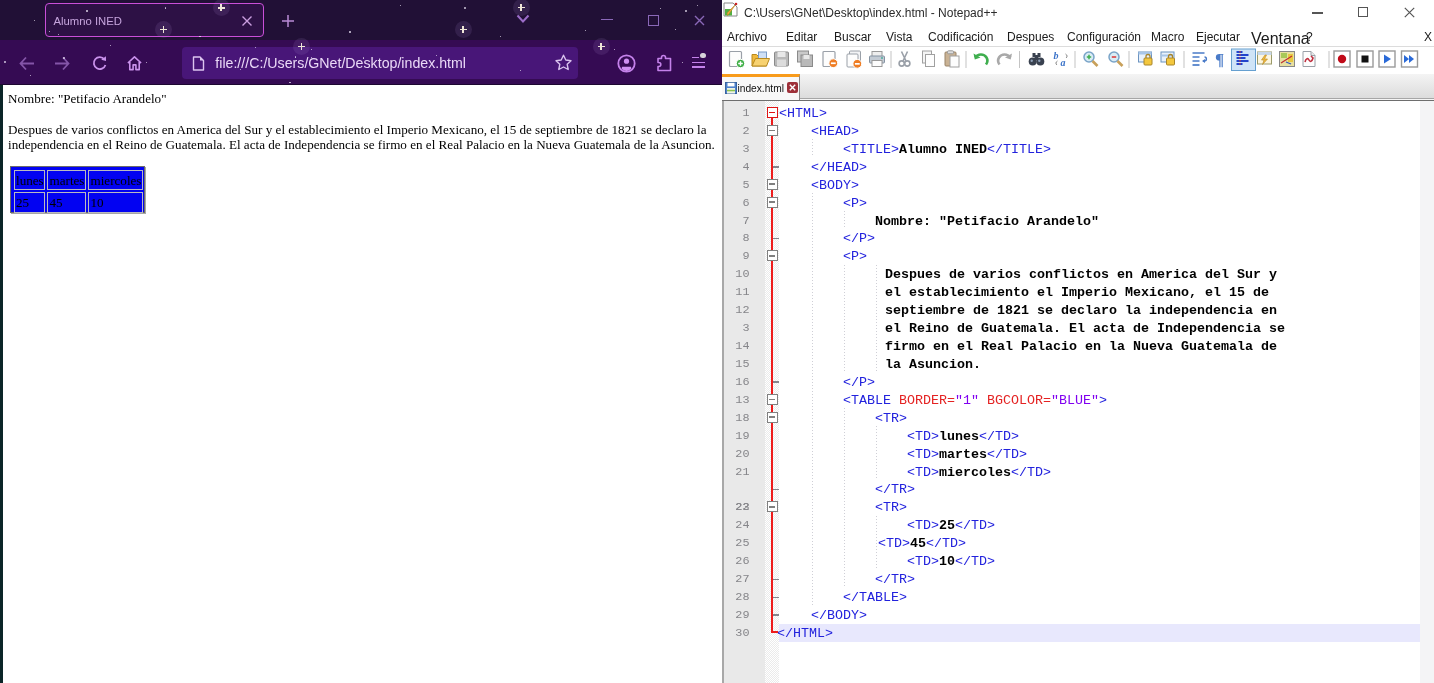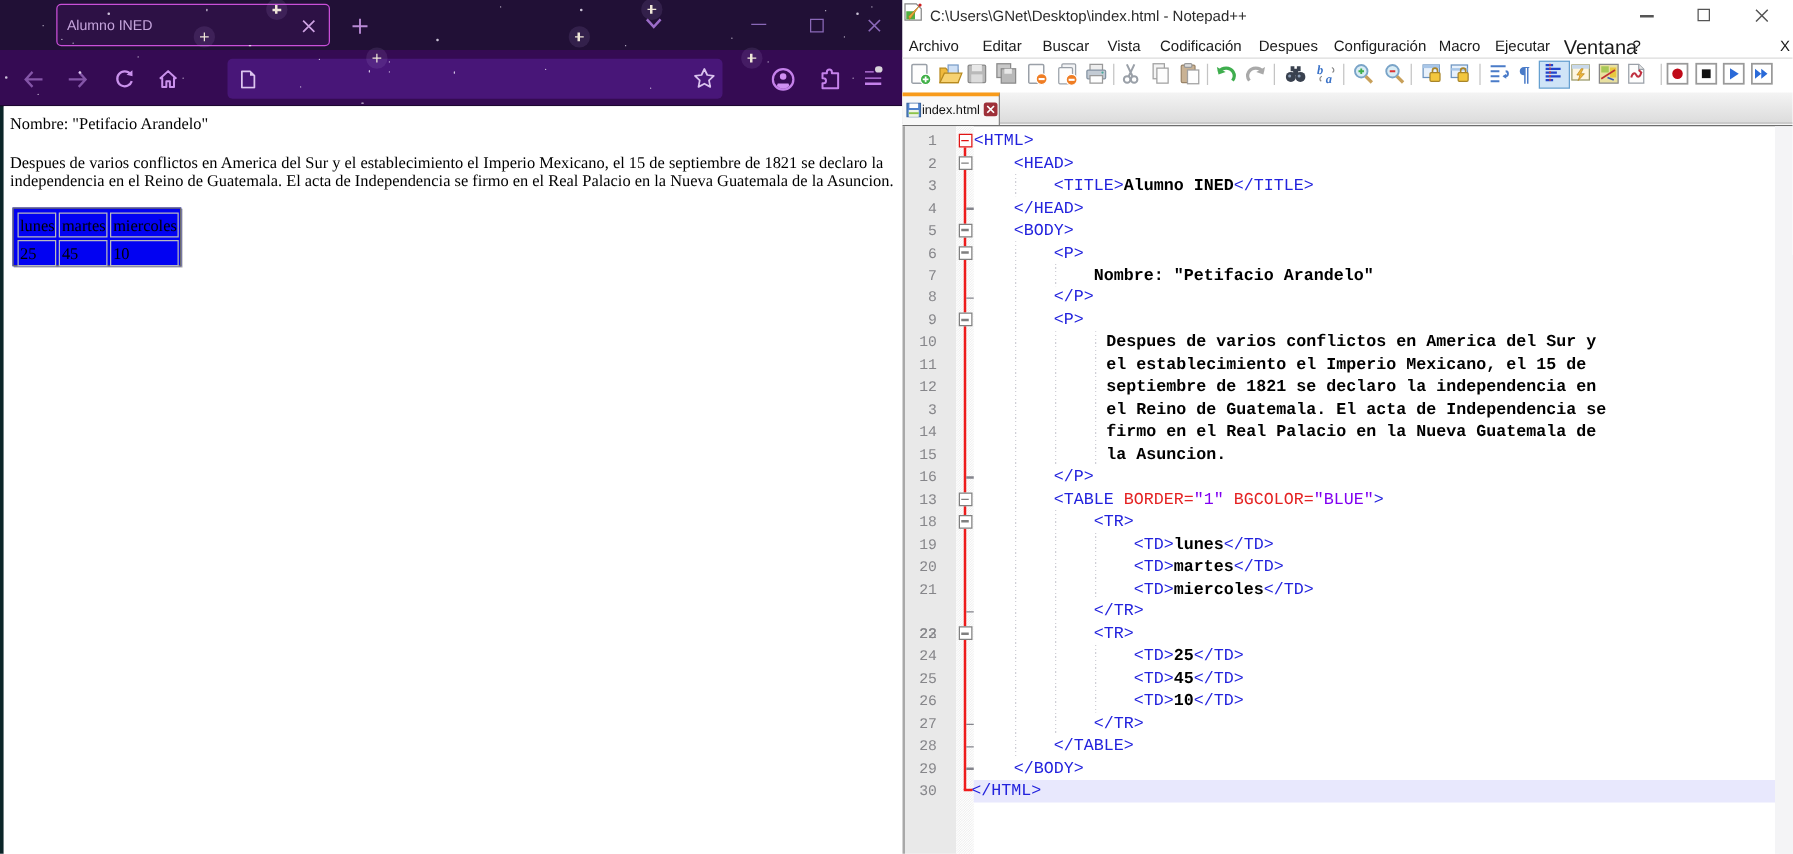--- a/index.html
+++ b/index.html
@@ -131,20 +131,21 @@
     <path d="M15.8 1.2 L15.9 6.4 L10.8 5.1 Z" fill="#ca92ec"></path>
   </svg>
 <svg class="abs" style="left:125.5px;top:54.5px" width="17" height="17" viewBox="0 0 18 18">
     <path d="M2 8.5 L9 2 L16 8.5 M4 7.5 V15.5 H7.5 V10.5 H10.5 V15.5 H14 V7.5" stroke="#ca92ec" stroke-width="1.7" fill="none" stroke-linejoin="round"></path>
   </svg>
 <div id="urlbar">
  <svg class="abs" style="left:10px;top:9px" width="13" height="15" viewBox="0 0 13 15">
       <path d="M1.5 1 H8 L11.5 4.5 V14 H1.5 Z" stroke="#dcc5ef" stroke-width="1.4" fill="none" stroke-linejoin="round"></path>
       <path d="M8 1 V4.5 H11.5" fill="#dcc5ef"></path>
     </svg>
+ <span id="urltext">file:///C:/Users/GNet/Desktop/index.html</span>
  <svg class="abs" style="left:373px;top:7px" width="17" height="17" viewBox="0 0 17 17">
       <path d="M8.5 1.2 L10.8 6 L16 6.7 L12.2 10.3 L13.2 15.5 L8.5 13 L3.8 15.5 L4.8 10.3 L1 6.7 L6.2 6 Z" stroke="#d9c2ee" stroke-width="1.4" fill="none" stroke-linejoin="round"></path>
     </svg>
 </div>
 
 <svg class="abs" style="left:617px;top:54px" width="19" height="19" viewBox="0 0 19 19">
     <circle cx="9.5" cy="9.5" r="8.2" stroke="#c481ea" stroke-width="1.8" fill="none"></circle>
     <circle cx="9.5" cy="7.2" r="2.6" fill="#cf8ff2"></circle>
     <path d="M4.5 14.6 A6.5 6.5 0 0 0 14.5 14.6 L13.8 12.8 H5.2 Z" fill="#cf8ff2"></path>
   </svg>
@@ -425,21 +426,21 @@
 <div class="cl" style="left:885px;top:355.9px"><span class="x">la Asuncion.</span></div>
 <div class="cl" style="left:843px;top:373.9px"><span class="t">&lt;/P&gt;</span></div>
 <div class="cl" style="left:843px;top:391.8px"><span class="t">&lt;TABLE </span><span class="a">BORDER=</span><span class="s">"1"</span><span class="n"> </span><span class="a">BGCOLOR=</span><span class="s">"BLUE"</span><span class="t">&gt;</span></div>
 <div class="cl" style="left:875px;top:409.7px"><span class="t">&lt;TR&gt;</span></div>
 <div class="cl" style="left:907px;top:427.6px"><span class="t">&lt;TD&gt;</span><span class="x">lunes</span><span class="t">&lt;/TD&gt;</span></div>
 <div class="cl" style="left:907px;top:445.6px"><span class="t">&lt;TD&gt;</span><span class="x">martes</span><span class="t">&lt;/TD&gt;</span></div>
 <div class="cl" style="left:907px;top:463.5px"><span class="t">&lt;TD&gt;</span><span class="x">miercoles</span><span class="t">&lt;/TD&gt;</span></div>
 <div class="cl" style="left:875px;top:481.4px"><span class="t">&lt;/TR&gt;</span></div>
 <div class="cl" style="left:875px;top:499.4px"><span class="t">&lt;TR&gt;</span></div>
 <div class="cl" style="left:907px;top:517.3px"><span class="t">&lt;TD&gt;</span><span class="x">25</span><span class="t">&lt;/TD&gt;</span></div>
-<div class="cl" style="left:907px;top:535.2px"><span class="t">&lt;TD&gt;</span><span class="x">45</span><span class="t">&lt;/TD&gt;</span></div>
+<div class="cl" style="left:878px;top:535.2px"><span class="t">&lt;TD&gt;</span><span class="x">45</span><span class="t">&lt;/TD&gt;</span></div>
 <div class="cl" style="left:907px;top:553.1px"><span class="t">&lt;TD&gt;</span><span class="x">10</span><span class="t">&lt;/TD&gt;</span></div>
 <div class="cl" style="left:875px;top:571.1px"><span class="t">&lt;/TR&gt;</span></div>
 <div class="cl" style="left:843px;top:589.0px"><span class="t">&lt;/TABLE&gt;</span></div>
 <div class="cl" style="left:811px;top:606.9px"><span class="t">&lt;/BODY&gt;</span></div>
 <div class="cl" style="left:777px;top:624.9px"><span class="t">&lt;/HTML&gt;</span></div>
 <div class="ig" style="left:811.5px;top:139.3px;height:17.9px"></div>
 <div class="ig" style="left:811.5px;top:193.1px;height:412.4px"></div>
 <div class="ig" style="left:843.5px;top:211.0px;height:17.9px"></div>
 <div class="ig" style="left:843.5px;top:264.8px;height:107.6px"></div>
 <div class="ig" style="left:843.5px;top:408.2px;height:179.3px"></div>

